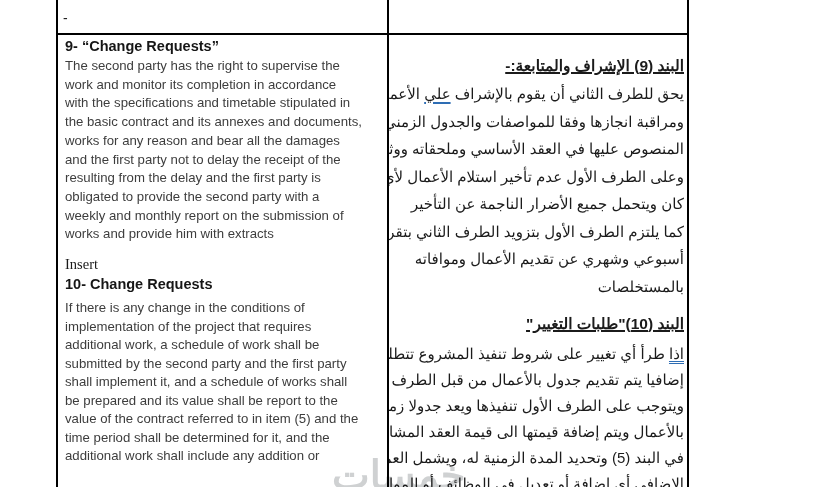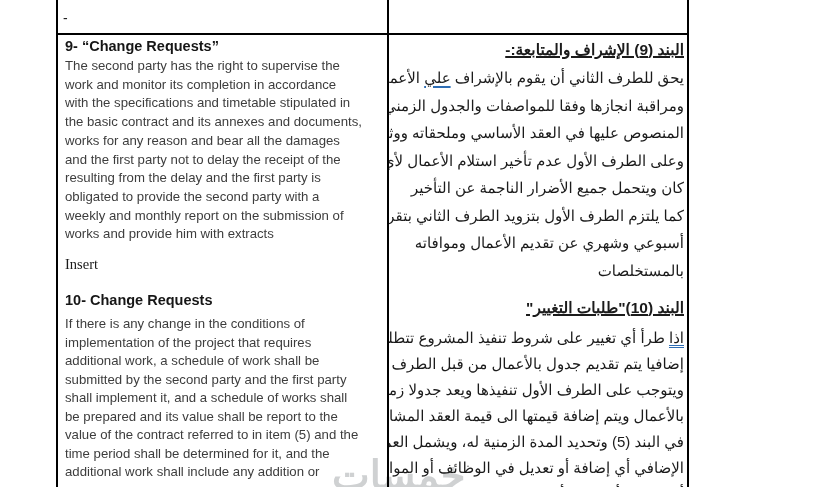--- a/index.html
+++ b/index.html
@@ -17,36 +17,36 @@
   .dash{position:absolute;left:63px;top:10px;font-size:14px;color:#222;z-index:3;}
   
   .col-en{
     position:absolute;left:65px;top:37px;width:319px;height:450px;
     color:#3d3d3d;font-size:13.2px;z-index:3;overflow:hidden;
   }
   .h-en{
     font-weight:bold;color:#161616;font-size:14.5px;line-height:19px;
     text-decoration-thickness:1.5px;white-space:nowrap;
   }
-  .h-en.second{margin-top:17px;}
+  .h-en.second{margin-top:1px;}
   .en-body{margin-top:1px;}
   .en-body .tl{line-height:18.7px;white-space:nowrap;}
   .en-body.second{margin-top:5px;}
   .en-body.second .tl{line-height:18.5px;}
   .insert{
     font-family:"Liberation Serif",serif;font-size:14.5px;color:#1a1a1a;
     margin-top:11px;line-height:19px;
   }
   
   .col-ar{
     position:absolute;left:389px;top:36px;width:295px;height:451px;
     direction:rtl;text-align:right;color:#1b1b1b;font-size:15px;z-index:3;overflow:hidden;
   }
   .h-ar{
-    font-weight:bold;font-size:15.5px;line-height:21px;margin-top:3px;
+    font-weight:bold;font-size:15.5px;line-height:21px;margin-top:19px;
     text-decoration:underline;text-decoration-thickness:1.5px;white-space:nowrap;
   }
   .h-ar.second{margin-top:13px;}
   .ar-line{line-height:27.5px;white-space:nowrap;}
   .ar-line.first9{margin-top:4px;}
   .ar-body .tl{line-height:27.5px;white-space:nowrap;}
   .ar-line.first10{margin-top:7px;line-height:26px;}
   .ar-body.second .tl{line-height:26px;}
   .u-blue{
     text-decoration:underline;text-decoration-color:#2e6db4;

